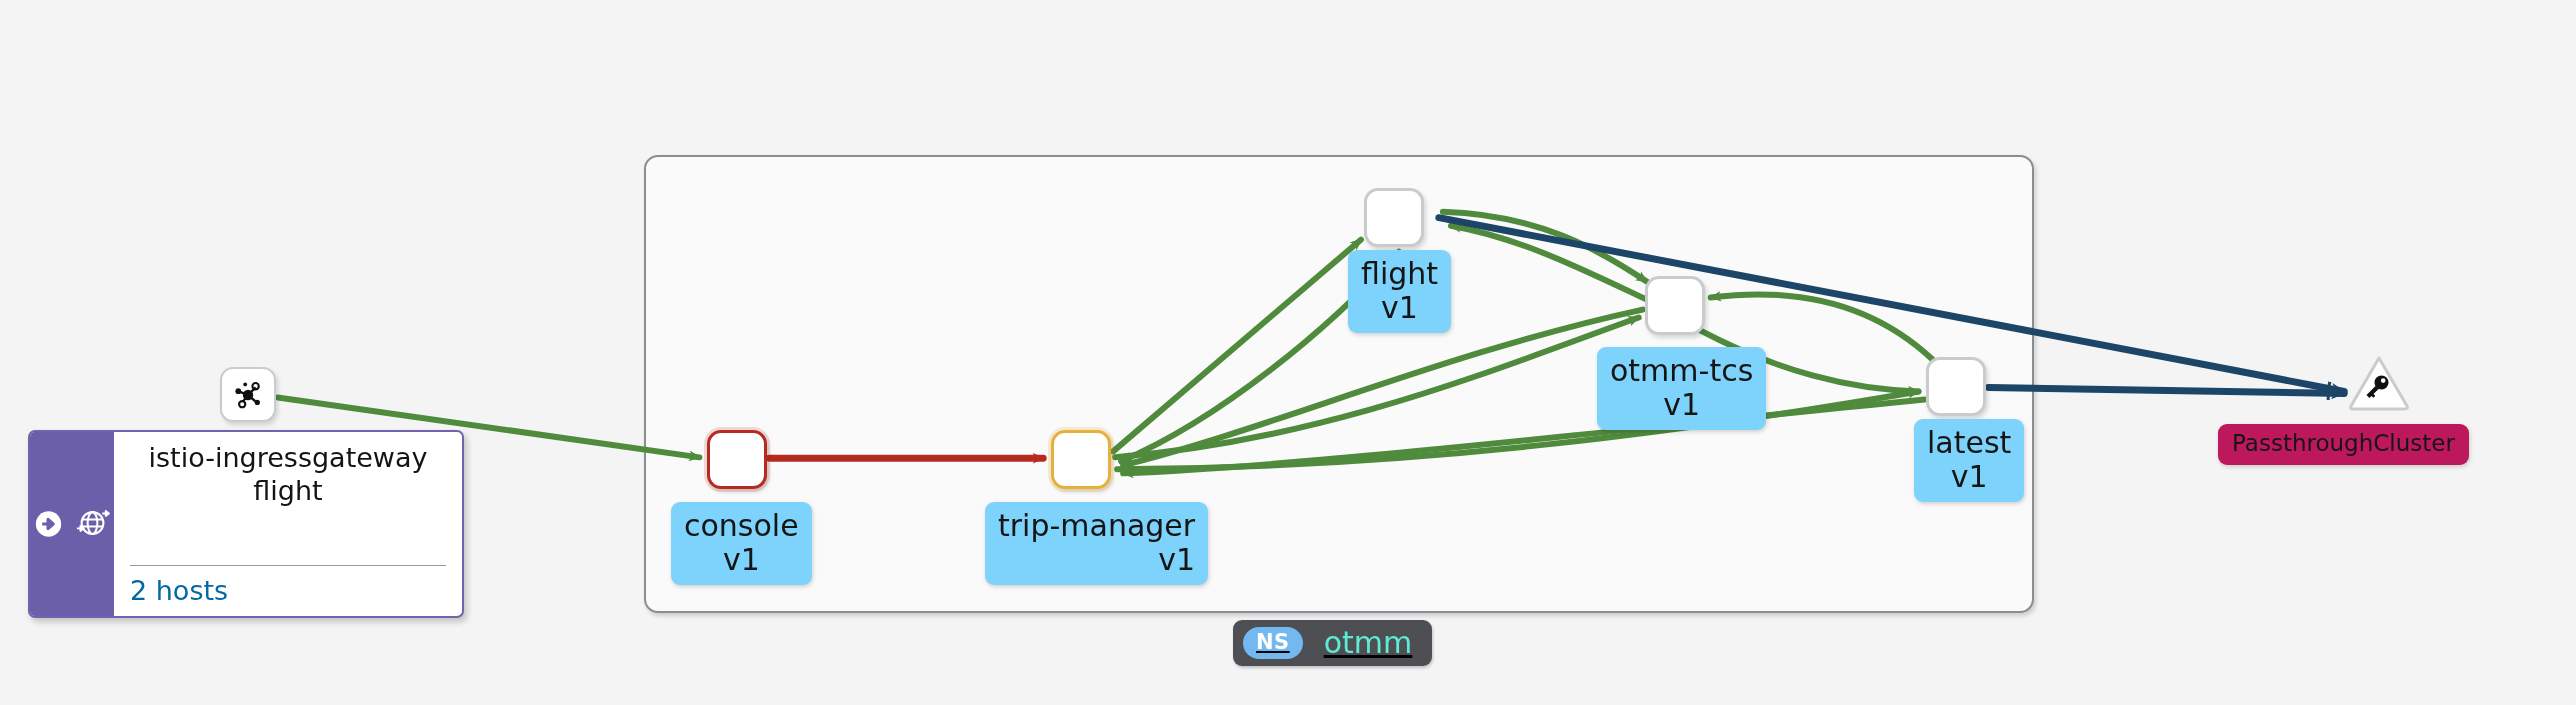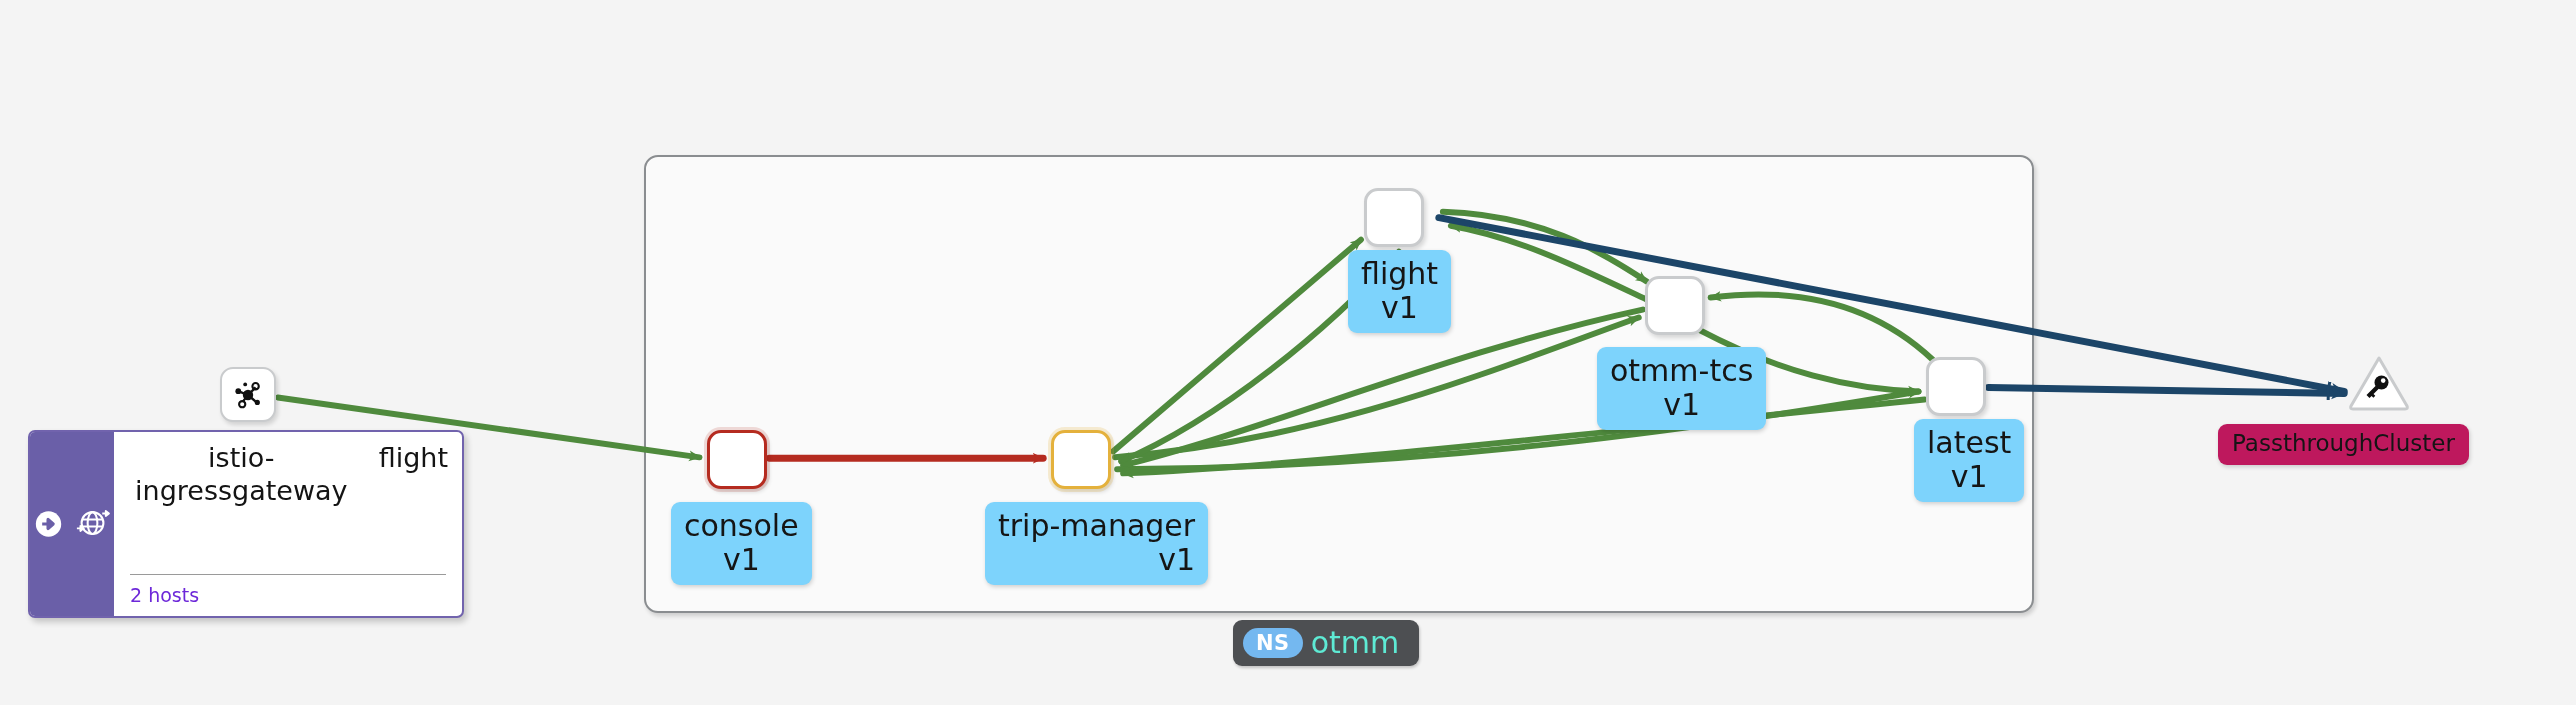--- a/index.html
+++ b/index.html
@@ -40,26 +40,26 @@
     border-radius: 14px;
     background: #fafafa;
     box-sizing: border-box;
     box-shadow: 2px 3px 4px rgba(0,0,0,0.16);
   }
   .ns-badge {
     position: absolute;
     left: 1233px;
     top: 620px;
     display: flex;
-    align-items: center;
-    gap: 8px;
+    gap: 21px;
     background: #4d4f52;
     border-radius: 9px;
     padding: 7px 20px 7px 10px;
     box-shadow: 1px 2px 3px rgba(0,0,0,0.2);
+    text-decoration: underline;
   }
   .ns-badge .ns-pill {
     background: #74b8f0;
     color: #ffffff;
     font-size: 21px;
     font-weight: bold;
     border-radius: 998px;
     padding: 3px 13px;
     letter-spacing: 0.5px;
     line-height: 1.15;
@@ -149,32 +149,31 @@
     padding: 10px 14px 8px;
     box-sizing: border-box;
   }
   .gw-card .gw-title {
     text-align: center;
     font-size: 27px;
     line-height: 1.22;
     color: #141414;
     flex: 1;
     display: flex;
-    flex-direction: row;
+    flex-direction: column;
     justify-content: flex-start;
-    gap: 24px;
   }
   .gw-card .gw-rule {
     height: 1px;
     background: #9a9a9a;
     margin: 2px 2px 0;
   }
   .gw-card .gw-hosts {
-    font-size: 19px;
-    color: #6d28d9;
+    font-size: 27px;
+    color: #0369a1;
     padding: 9px 2px 2px;
   }
 
   
   .pt-node {
     position: absolute;
     left: 2348px;
     top: 354px;
   }
   .pt-node .pt-label {

